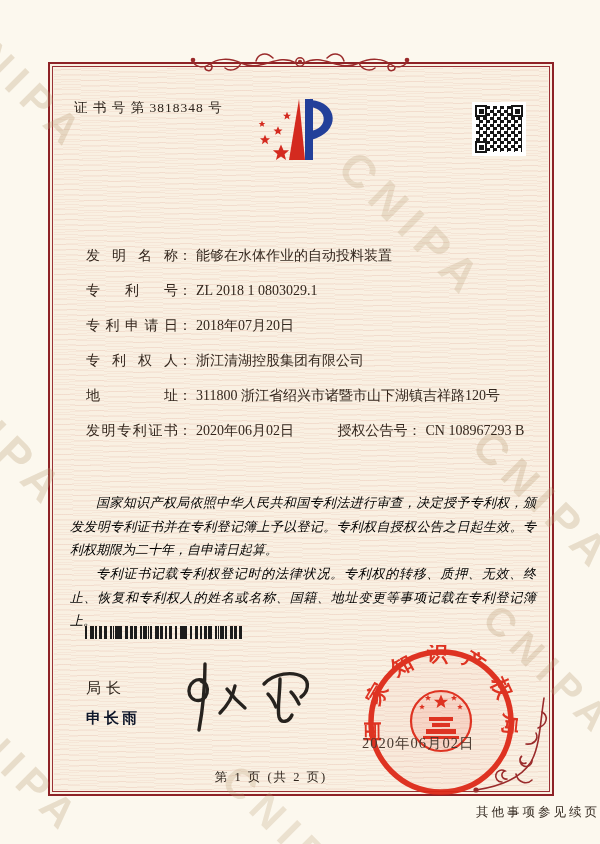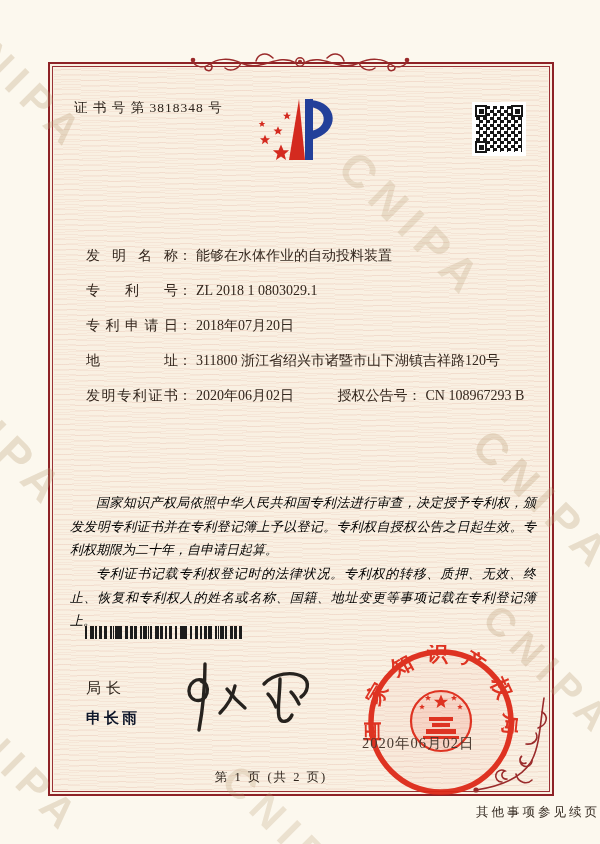--- a/index.html
+++ b/index.html
@@ -155,20 +155,23 @@
     <div class="frow">
       <span class="lbl">发明名称</span><span class="colon">：</span><span>能够在水体作业的自动投料装置</span>
     </div>
     <div class="frow">
       <span class="lbl">专利号</span><span class="colon">：</span><span>ZL 2018 1 0803029.1</span>
     </div>
     <div class="frow">
       <span class="lbl">专利申请日</span><span class="colon">：</span><span>2018年07月20日</span>
     </div>
     <div class="frow">
+      <span class="lbl">专利权人</span><span class="colon">：</span><span>浙江清湖控股集团有限公司</span>
+    </div>
+    <div class="frow">
       <span class="lbl">地址</span><span class="colon">：</span><span>311800 浙江省绍兴市诸暨市山下湖镇吉祥路120号</span>
     </div>
     <div class="frow grantrow">
       <span class="g1"><span class="lbl">发明专利证书</span><span class="colon">：</span><span>2020年06月02日</span></span>
       <span class="g2"><span>授权公告号</span><span class="colon">：</span><span>CN 108967293 B</span></span>
     </div>
   </div>
 
   <div class="abs paras">
     <p>国家知识产权局依照中华人民共和国专利法进行审查，决定授予专利权，颁发发明专利证书并在专利登记簿上予以登记。专利权自授权公告之日起生效。专利权期限为二十年，自申请日起算。</p>

